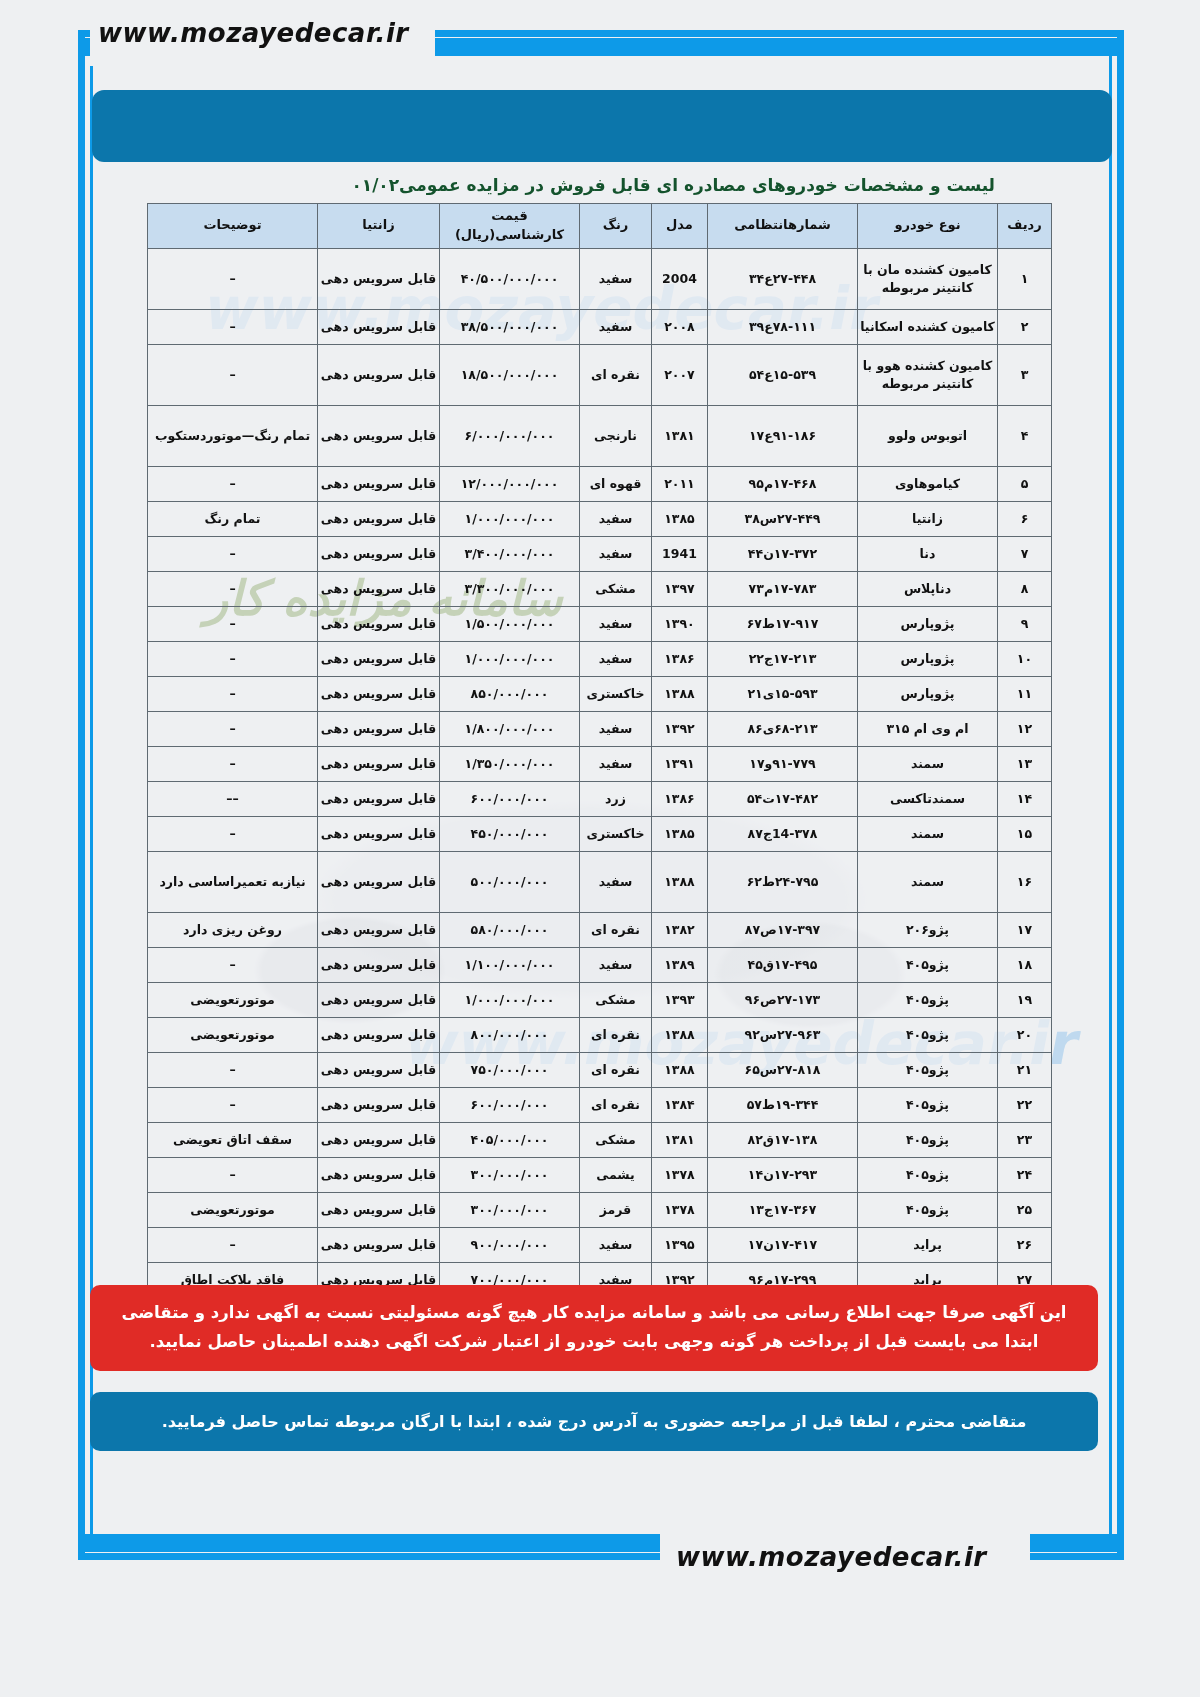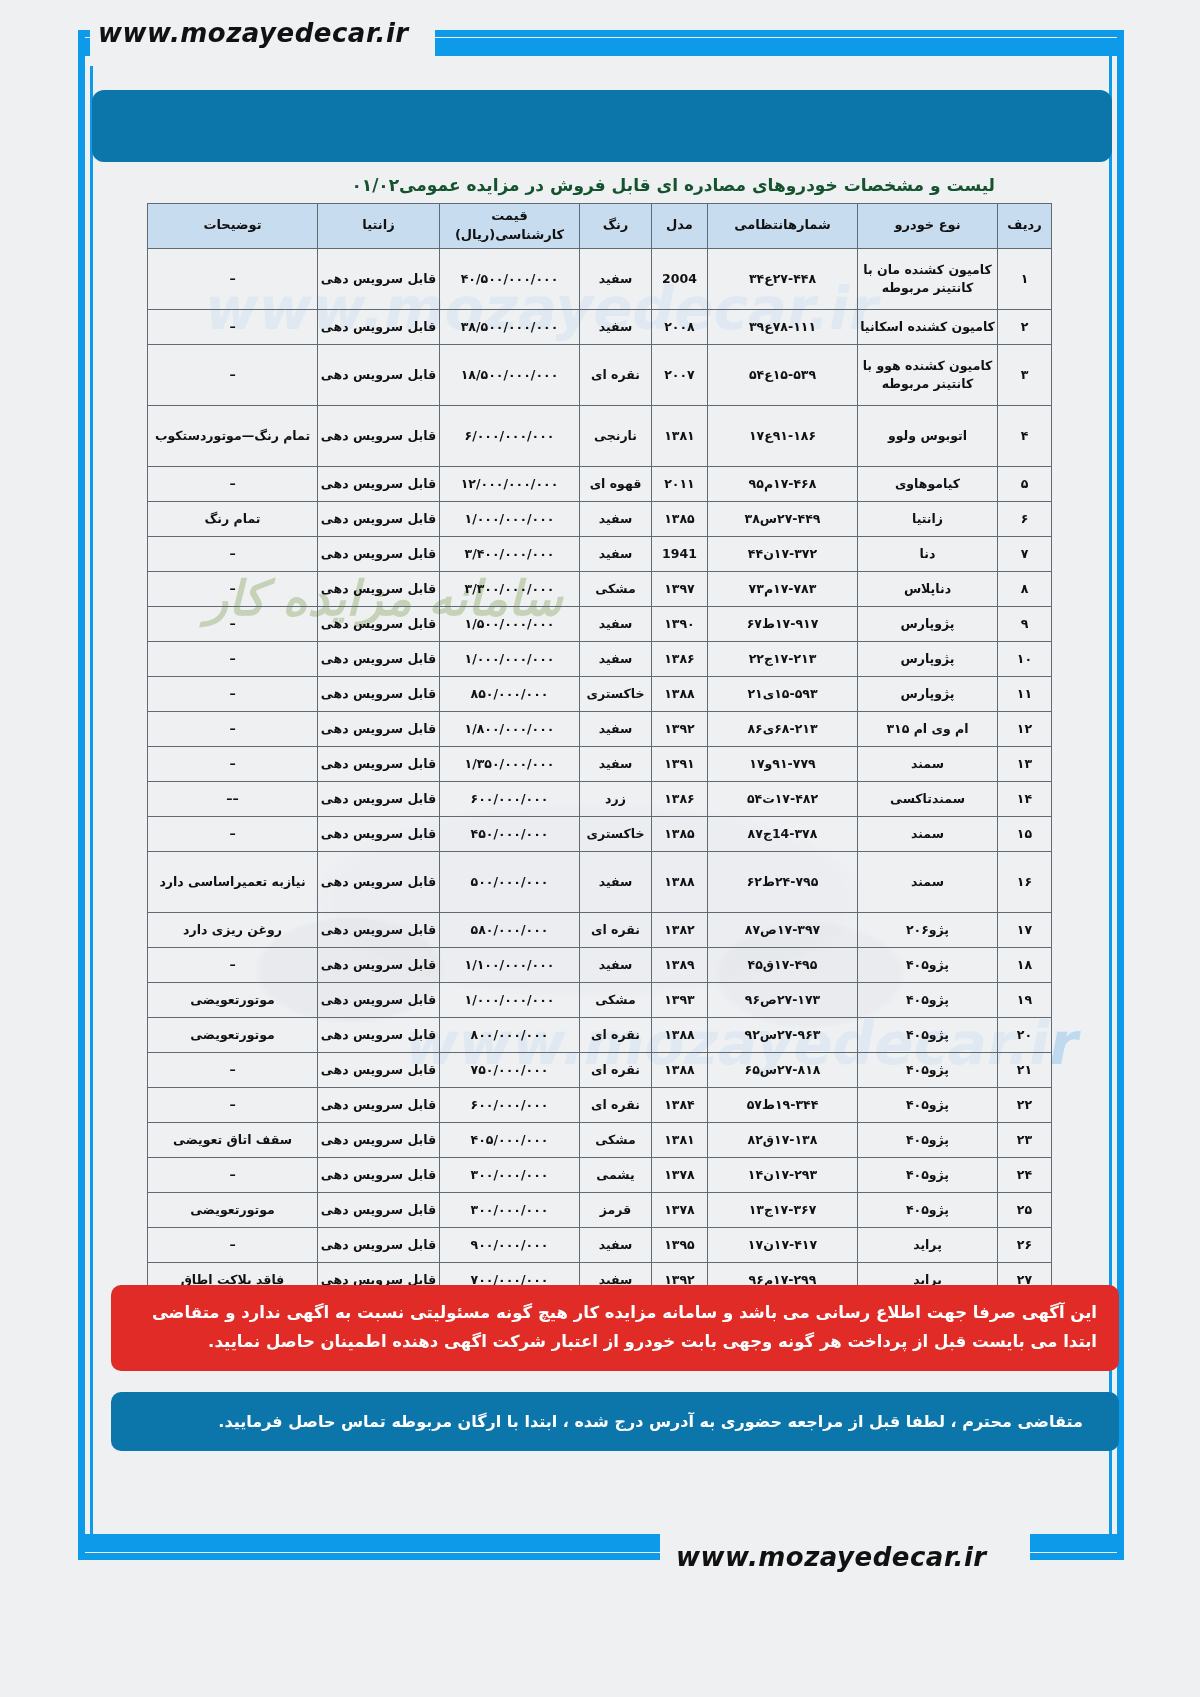--- a/index.html
+++ b/index.html
@@ -120,22 +120,22 @@
   col.c-type{width:140px;}
   col.c-plate{width:150px;}
   col.c-model{width:56px;}
   col.c-color{width:72px;}
   col.c-price{width:140px;}
   col.c-status{width:122px;}
   col.c-desc{width:170px;}
 
   
   .notice{
-    position:absolute;left:111px;width:1008px;box-sizing:border-box;
-    border-radius:10px;direction:rtl;
+    position:absolute;left:90px;width:1008px;box-sizing:border-box;
+    border-radius:10px;text-align:center;direction:rtl;
     font-family:"DejaVu Sans",sans-serif;
     font-weight:bold;color:#fff;z-index:3;
   }
   .notice-red{
     top:1285px;background:#e02b26;padding:14px 22px;font-size:16.5px;line-height:1.75;
   }
   .notice-blue{
     top:1392px;background:#0c76ab;padding:16px 36px;font-size:16px;line-height:1.7;
   }
 </style>

